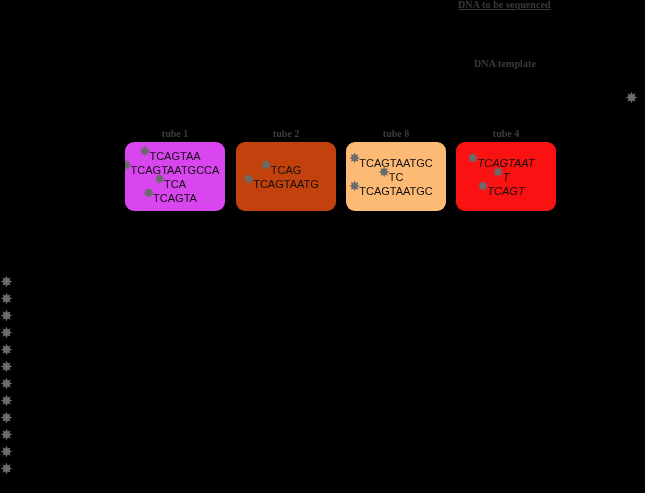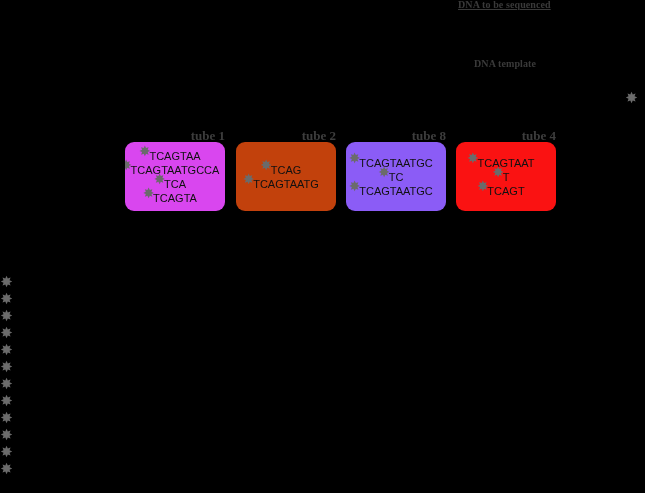--- a/index.html
+++ b/index.html
@@ -66,23 +66,23 @@
   }
   .tube {
     position: absolute;
     width: 100px;
   }
   .tube-label {
     position: absolute;
     top: 0px;
     left: 0;
     width: 100px;
-    text-align: right;
+    text-align: center;
     color: #3d3d3d;
-    font-size: 13px;
+    font-size: 10px;
     font-weight: bold;
     font-family: "Liberation Serif", serif;
     white-space: nowrap;
   }
   .tube-box {
     position: absolute;
     top: 14px;
     left: 0;
     width: 100px;
     height: 69px;
@@ -172,32 +172,32 @@
     <div class="tube-box" style="background: #c2410c;">
       <div class="frag-list">
           <span class="frag"><span class="frag-star"></span><span>TCAG</span></span>
           <span class="frag"><span class="frag-star"></span><span>TCAGTAATG</span></span>
         </div>
     </div>
   </div>
 
   <div class="tube" id="tube-3">
     <div class="tube-label">tube 8</div>
-    <div class="tube-box" style="background: #8b5cf6;">
+    <div class="tube-box" style="background: #fdba74;">
       <div class="frag-list">
           <span class="frag"><span class="frag-star"></span><span>TCAGTAATGC</span></span>
           <span class="frag"><span class="frag-star"></span><span>TC</span></span>
           <span class="frag"><span class="frag-star"></span><span>TCAGTAATGC</span></span>
         </div>
     </div>
   </div>
 
   <div class="tube" id="tube-4">
     <div class="tube-label">tube 4</div>
-    <div class="tube-box" style="background: rgb(250, 18, 18);">
+    <div class="tube-box" style="background: rgb(250, 18, 18); font-style: italic;">
       <div class="frag-list">
           <span class="frag"><span class="frag-star"></span><span>TCAGTAAT</span></span>
           <span class="frag"><span class="frag-star"></span><span>T</span></span>
           <span class="frag"><span class="frag-star"></span><span>TCAGT</span></span>
         </div>
     </div>
   </div>
 
 </div>
 

